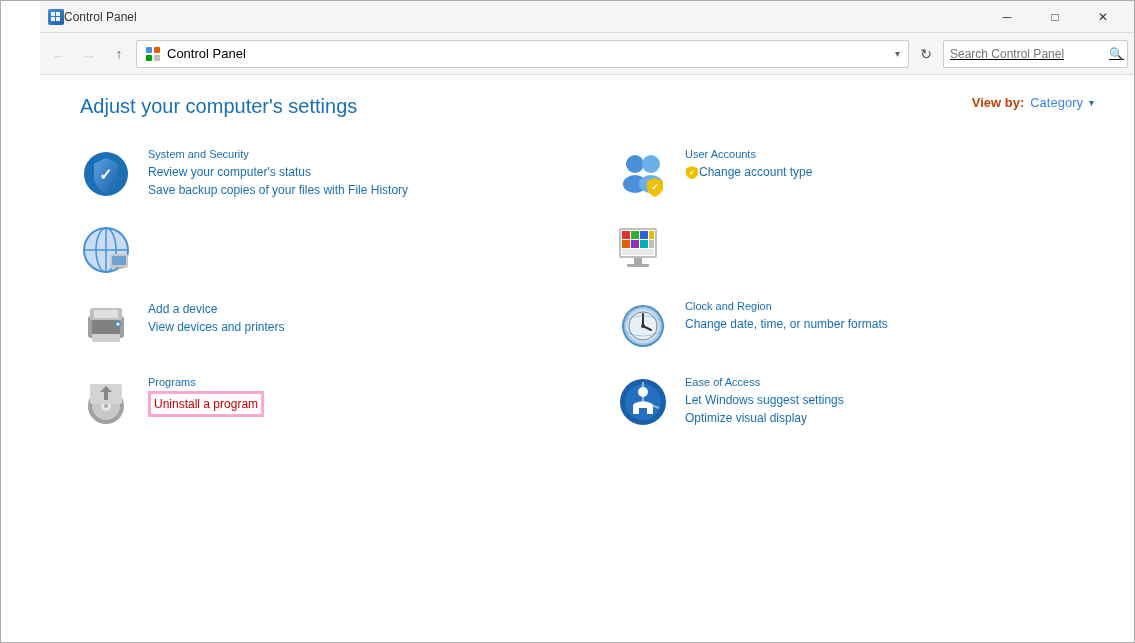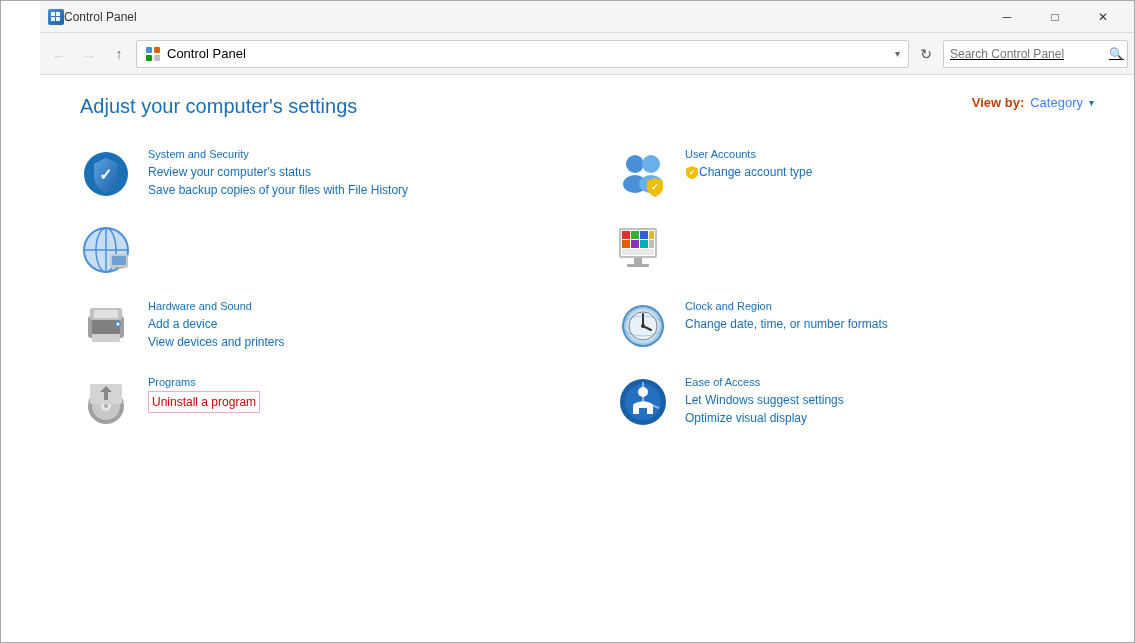--- a/index.html
+++ b/index.html
@@ -200,21 +200,21 @@
     }
     .category-link {
       font-size: 12px;
       color: #1a6fb5;
       cursor: pointer;
       display: block;
       line-height: 1.5;
     }
     .category-link.highlighted {
       color: #cc0000;
-      border: 1px solid #f9a8d4;
+      border: 3px solid #f9a8d4;
       padding: 1px 3px;
       display: inline-block;
     }
 
     
     svg { display: block; }
 
     
     .cp-titlebar-icon {
       background: linear-gradient(135deg, #4a90d9 0%, #1a5fa8 100%);
@@ -380,21 +380,20 @@
             <rect x="6" y="14" width="36" height="22" rx="3" fill="#a0a0a0"></rect>
             <rect x="10" y="18" width="28" height="14" rx="2" fill="#808080"></rect>
             <rect x="8" y="6" width="32" height="12" rx="2" fill="#c0c0c0"></rect>
             <rect x="12" y="8" width="24" height="8" rx="1" fill="#e0e0e0"></rect>
             <rect x="10" y="32" width="28" height="8" rx="1" fill="#d0d0d0"></rect>
             <circle cx="36" cy="22" r="3" fill="#4a90d9"></circle>
             <circle cx="36" cy="22" r="1.5" fill="#fff"></circle>
           </svg>
         </div>
         <div class="category-text">
-          <a class="category-name">Hardware and Sound</a>
           <a class="category-link">Add a device</a>
           <a class="category-link">View devices and printers</a>
         </div>
       </div>
 
       <div class="category-item">
         <div class="category-icon">
           <svg width="48" height="48" viewBox="0 0 48 48">
             <circle cx="24" cy="24" r="21" fill="#5090c0"></circle>
             <circle cx="24" cy="24" r="19" fill="#a0c8e8"></circle>

